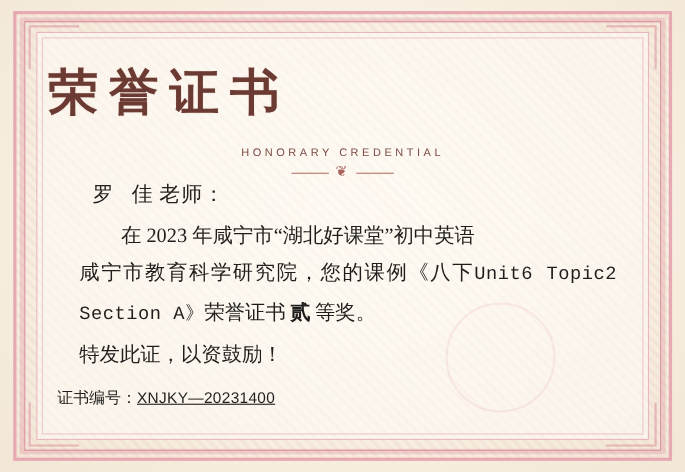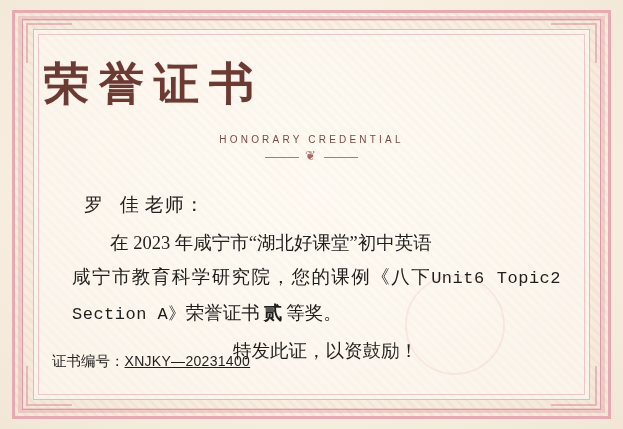--- a/index.html
+++ b/index.html
@@ -107,21 +107,21 @@
   .ornament .dash {
     display: inline-block;
     width: 34px;
     height: 1px;
     background: #b5756c;
     vertical-align: middle;
     margin: 0 6px;
   }
 
   .recipient {
-    margin-top: 28px;
+    margin-top: 0;
     margin-left: 40px;
     font-size: 19px;
     color: #24211f;
     letter-spacing: 1px;
   }
   .recipient .name {
     letter-spacing: 6px;
   }
 
   .body-text {
@@ -143,21 +143,20 @@
     font-weight: bold;
     padding: 0 4px;
   }
 
   .closing {
     margin-top: 2px;
     margin-left: 28px;
     font-size: 18.5px;
     line-height: 34px;
     color: #201e1c;
-    text-align: center;
   }
 
   .footer {
     position: absolute;
     left: 8px; right: 6px; bottom: 18px;
     display: flex;
     justify-content: space-between;
     align-items: flex-start;
     gap: 36px;
   }

